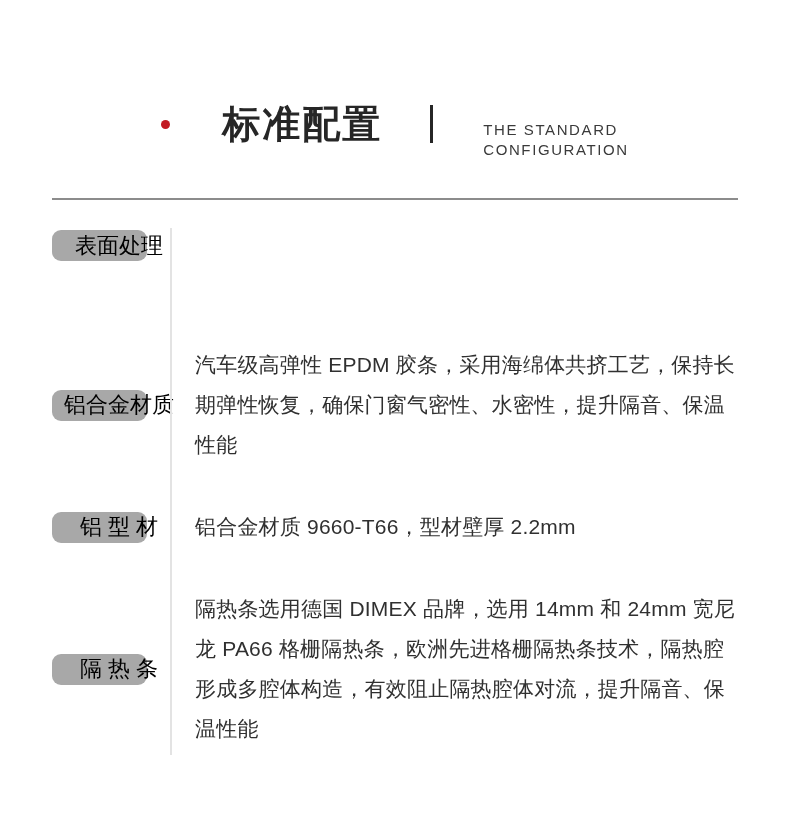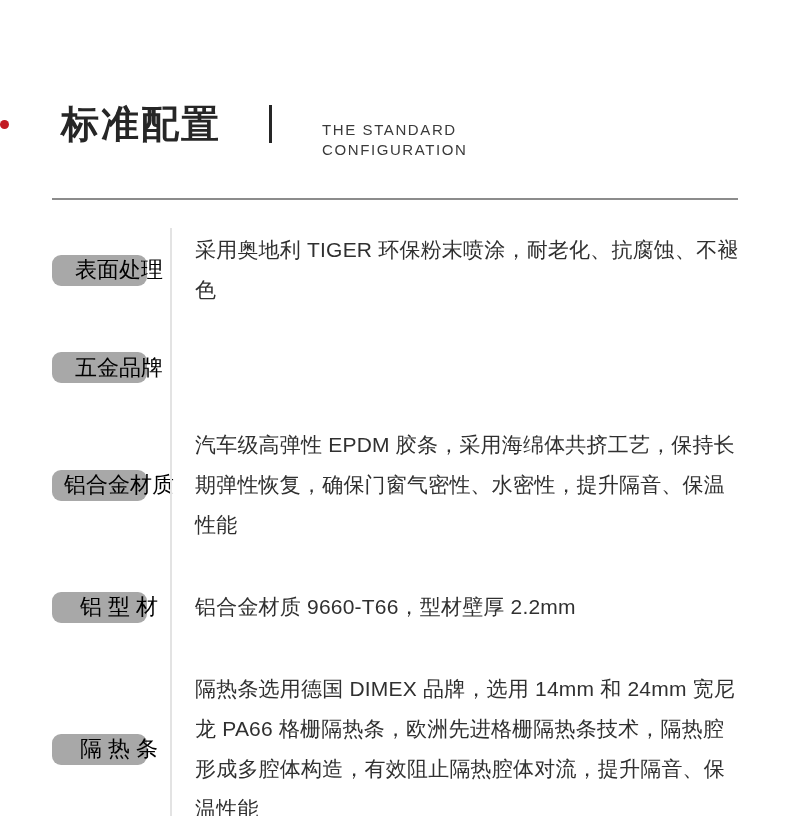--- a/index.html
+++ b/index.html
@@ -10,20 +10,21 @@
     position: relative;
     font-family: "Liberation Sans", "DejaVu Sans", sans-serif;
     color: var(--text, #303030);
     overflow: hidden;
   }
 
   
   .header {
     display: flex;
     align-items: center;
+    justify-content: center;
     padding-top: 88px;
     gap: 36px;
   }
   .dot {
     width: 9px; height: 9px;
     border-radius: 50%;
     background: var(--accent, #c21a23);
     margin-right: 16px;
   }
   .title-cn {
@@ -116,27 +117,23 @@
 
 <div class="top-rule"></div>
 
 <div class="spec-table">
   <div class="col-divider"></div>
 
   <div class="spec-row">
     <div class="badge-cell">
       <span class="badge">表面处理</span>
     </div>
-    <div class="text-cell">采用奥地利 TIGER 环保粉末喷涂，耐老化、抗腐蚀、不褪色</div>
   </div>
 
   <div class="spec-row">
-    <div class="badge-cell">
-      <span class="badge">五金品牌</span>
-    </div>
   </div>
 
   <div class="spec-row">
     <div class="badge-cell">
       <span class="badge">铝合金材质</span>
     </div>
     <div class="text-cell">汽车级高弹性 EPDM 胶条，采用海绵体共挤工艺，保持长期弹性恢复，确保门窗气密性、水密性，提升隔音、保温性能</div>
   </div>
 
   <div class="spec-row">

